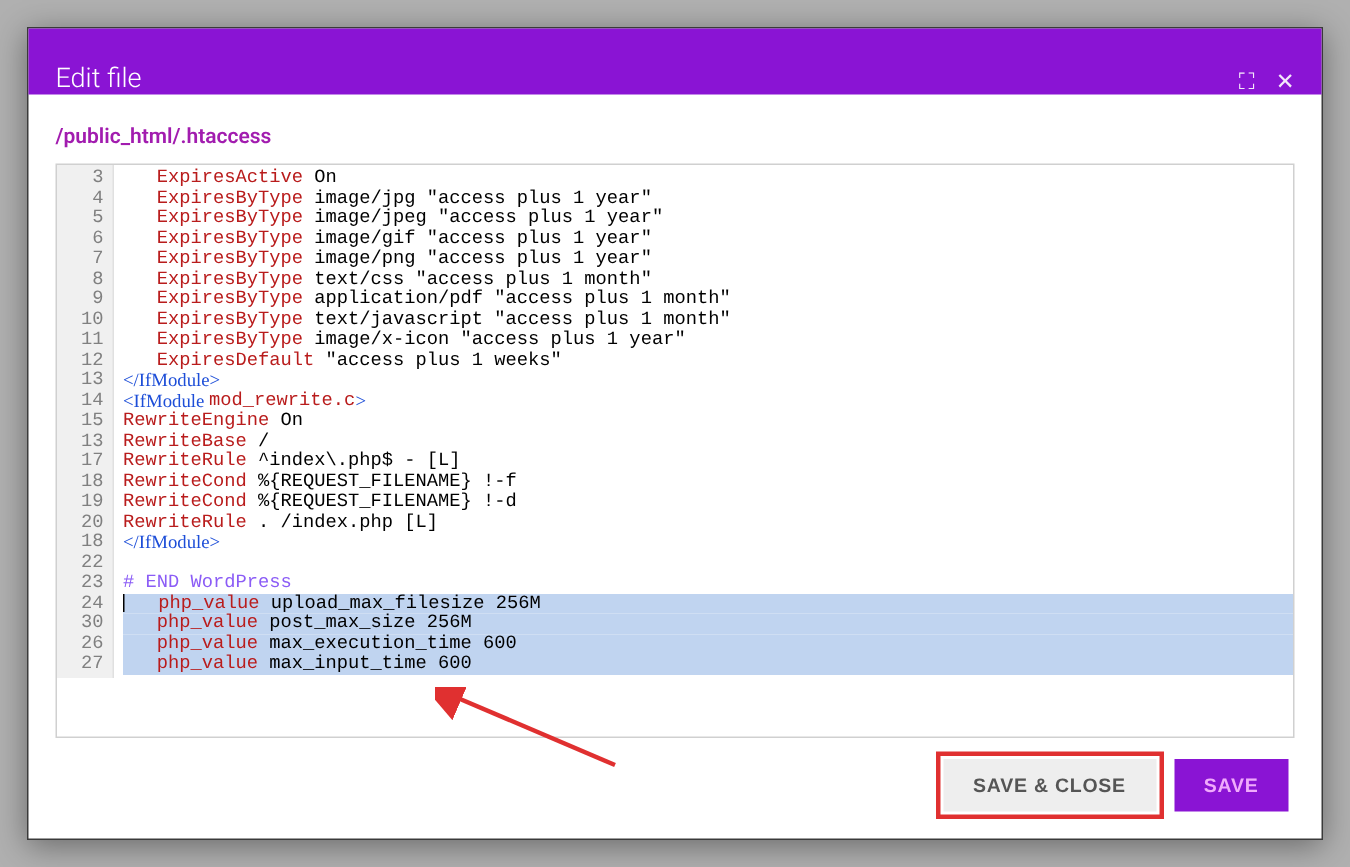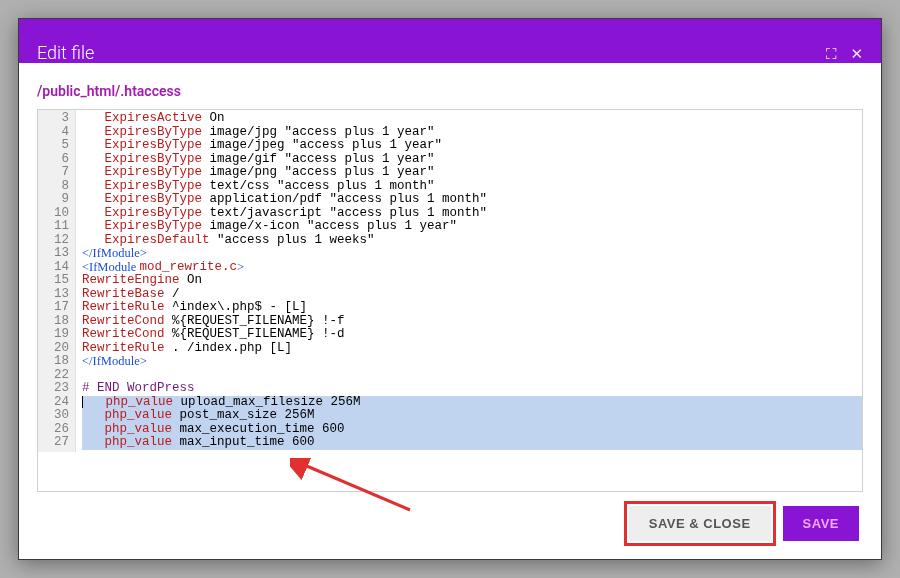--- a/index.html
+++ b/index.html
@@ -68,21 +68,21 @@
   .gutter .ln { height: 13.5px; }
   .code {
     flex: 1;
     padding: 2px 0 2px 6px;
     white-space: pre;
     color: #000;
   }
   .code .row { height: 13.5px; display: flex; align-items: center; }
   .code .row.sel { background: #c0d4f0; width: 100%; }
   .tok-dir { color: #b91c1c; }
-  .tok-comment { color: #701a75; }
+  .tok-comment { color: #8b5cf6; }
   .tok-tag { color: #1d4ed8; font-family: Liberation Serif, serif; }
   .cursor {
     display:inline-block;
     width:1px;
     height:12px;
     background:#000;
     vertical-align:middle;
   }
   .footer {
     display: flex;

